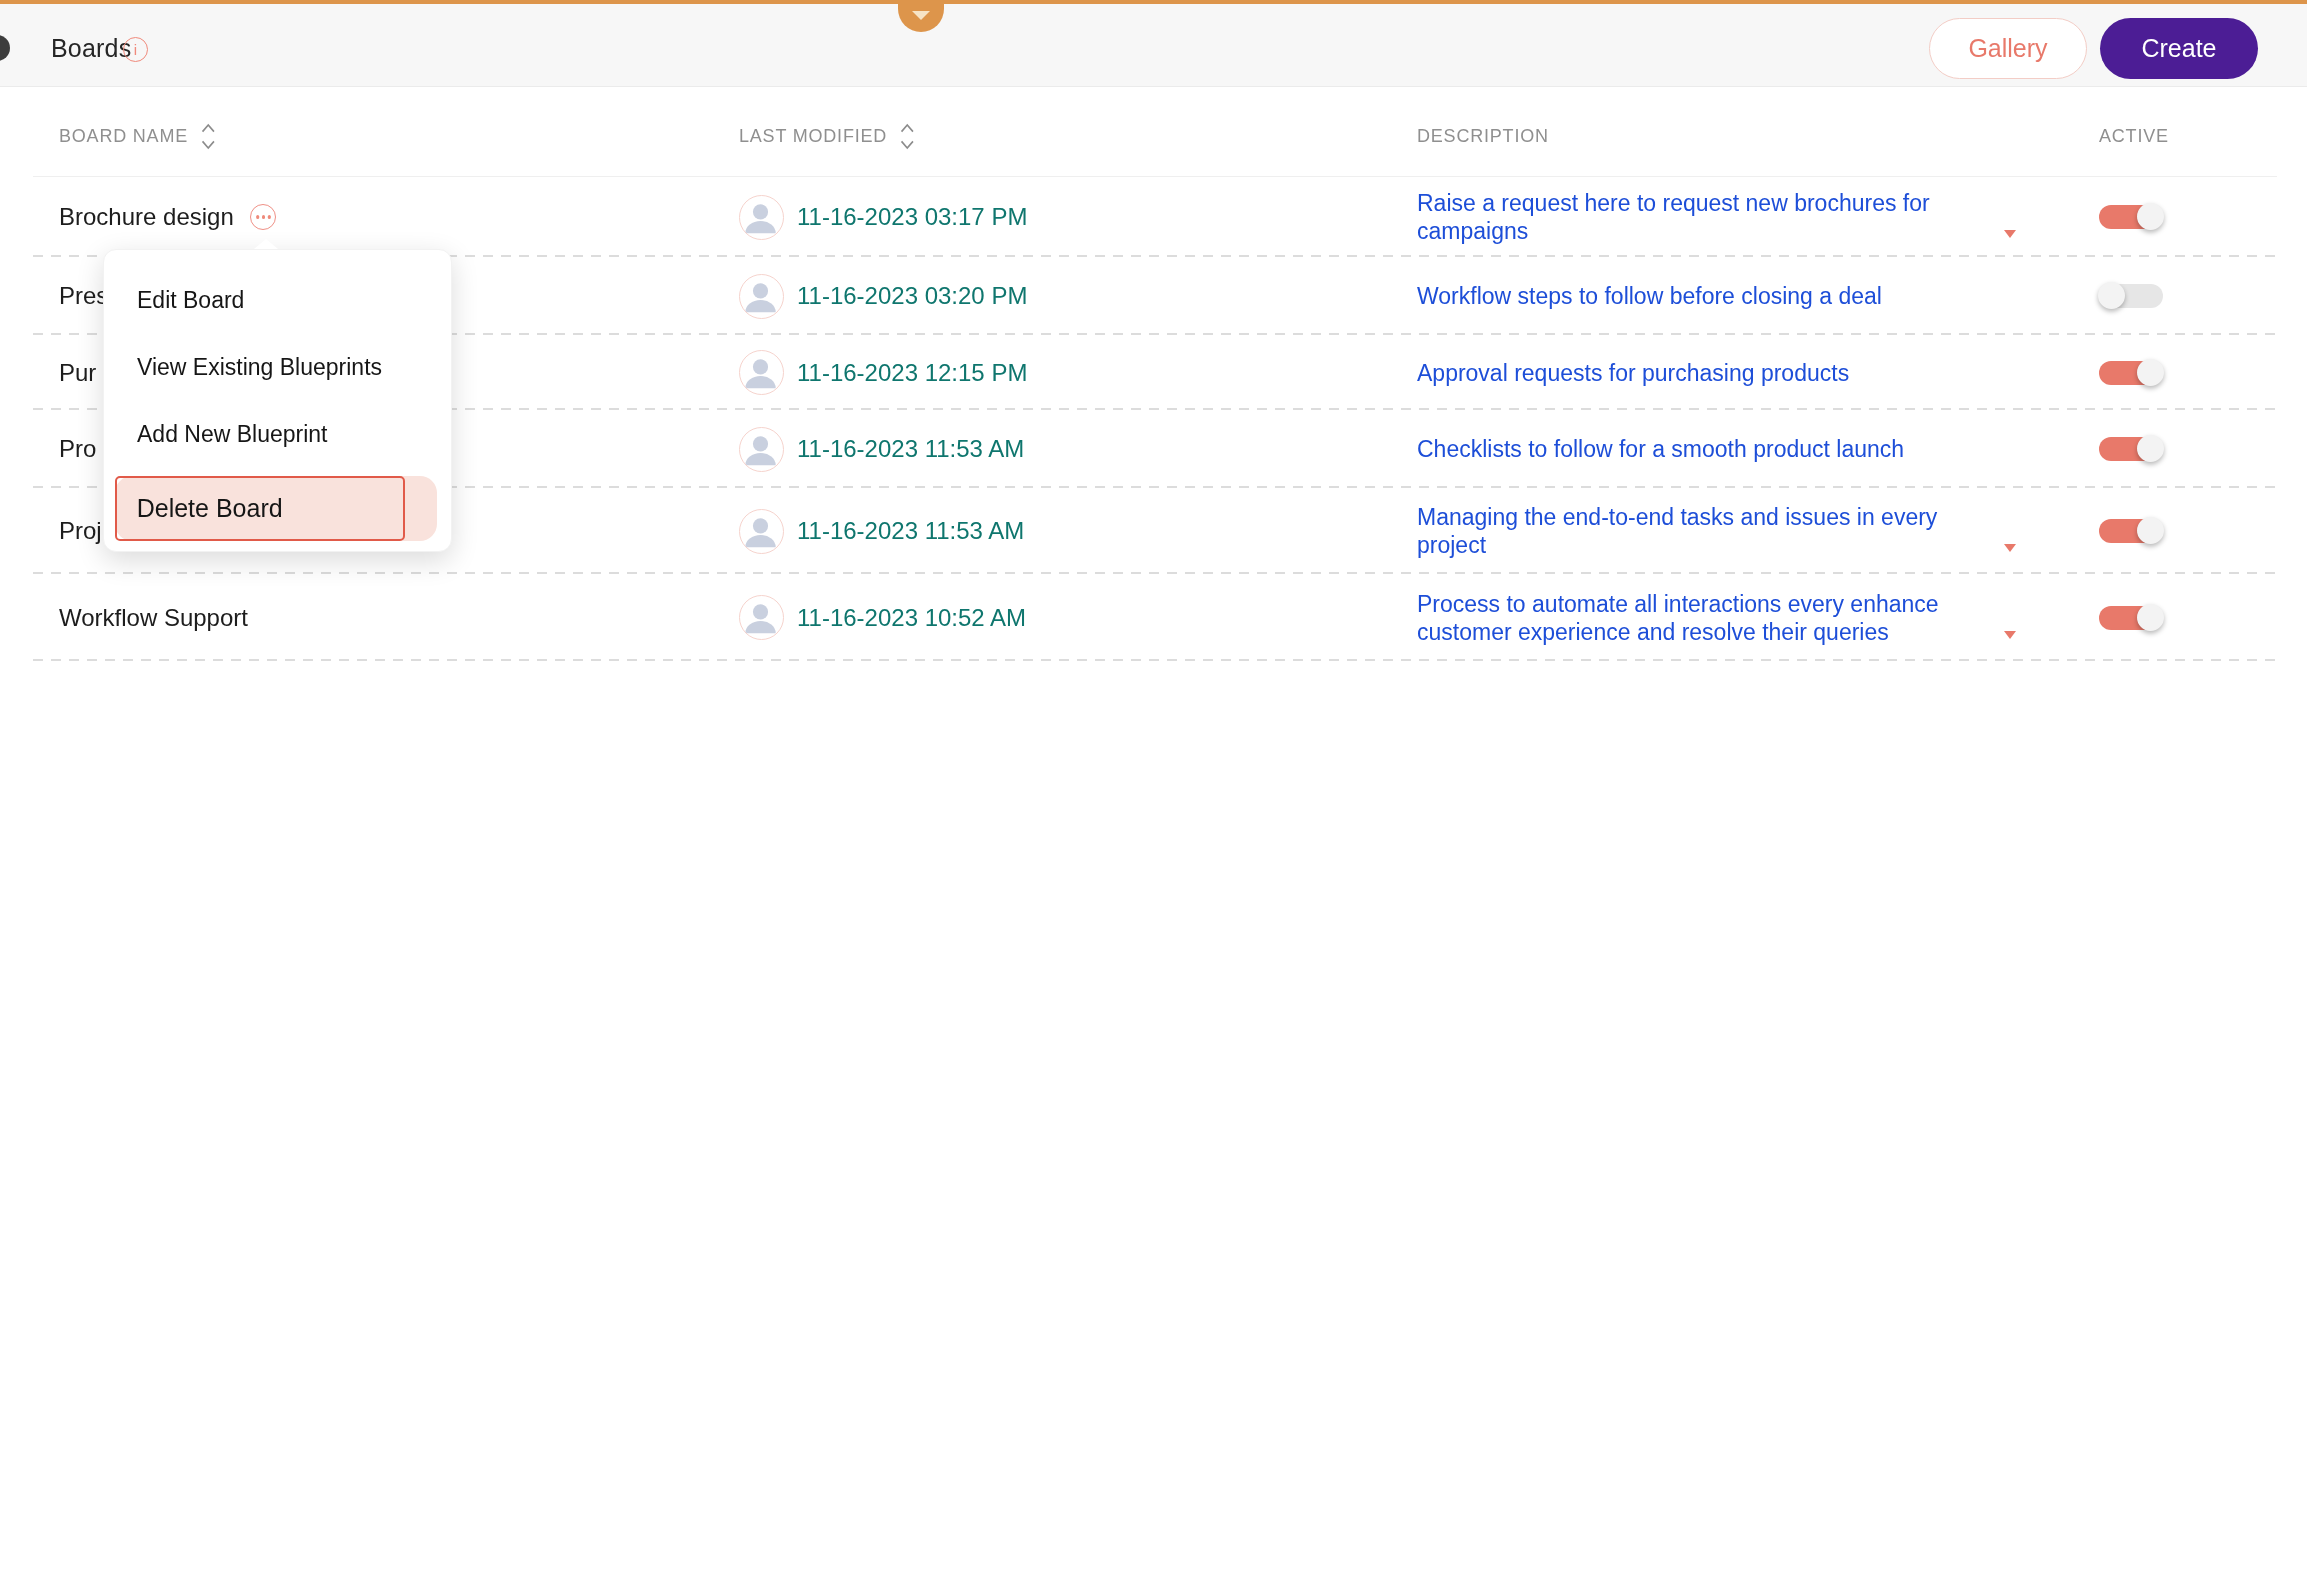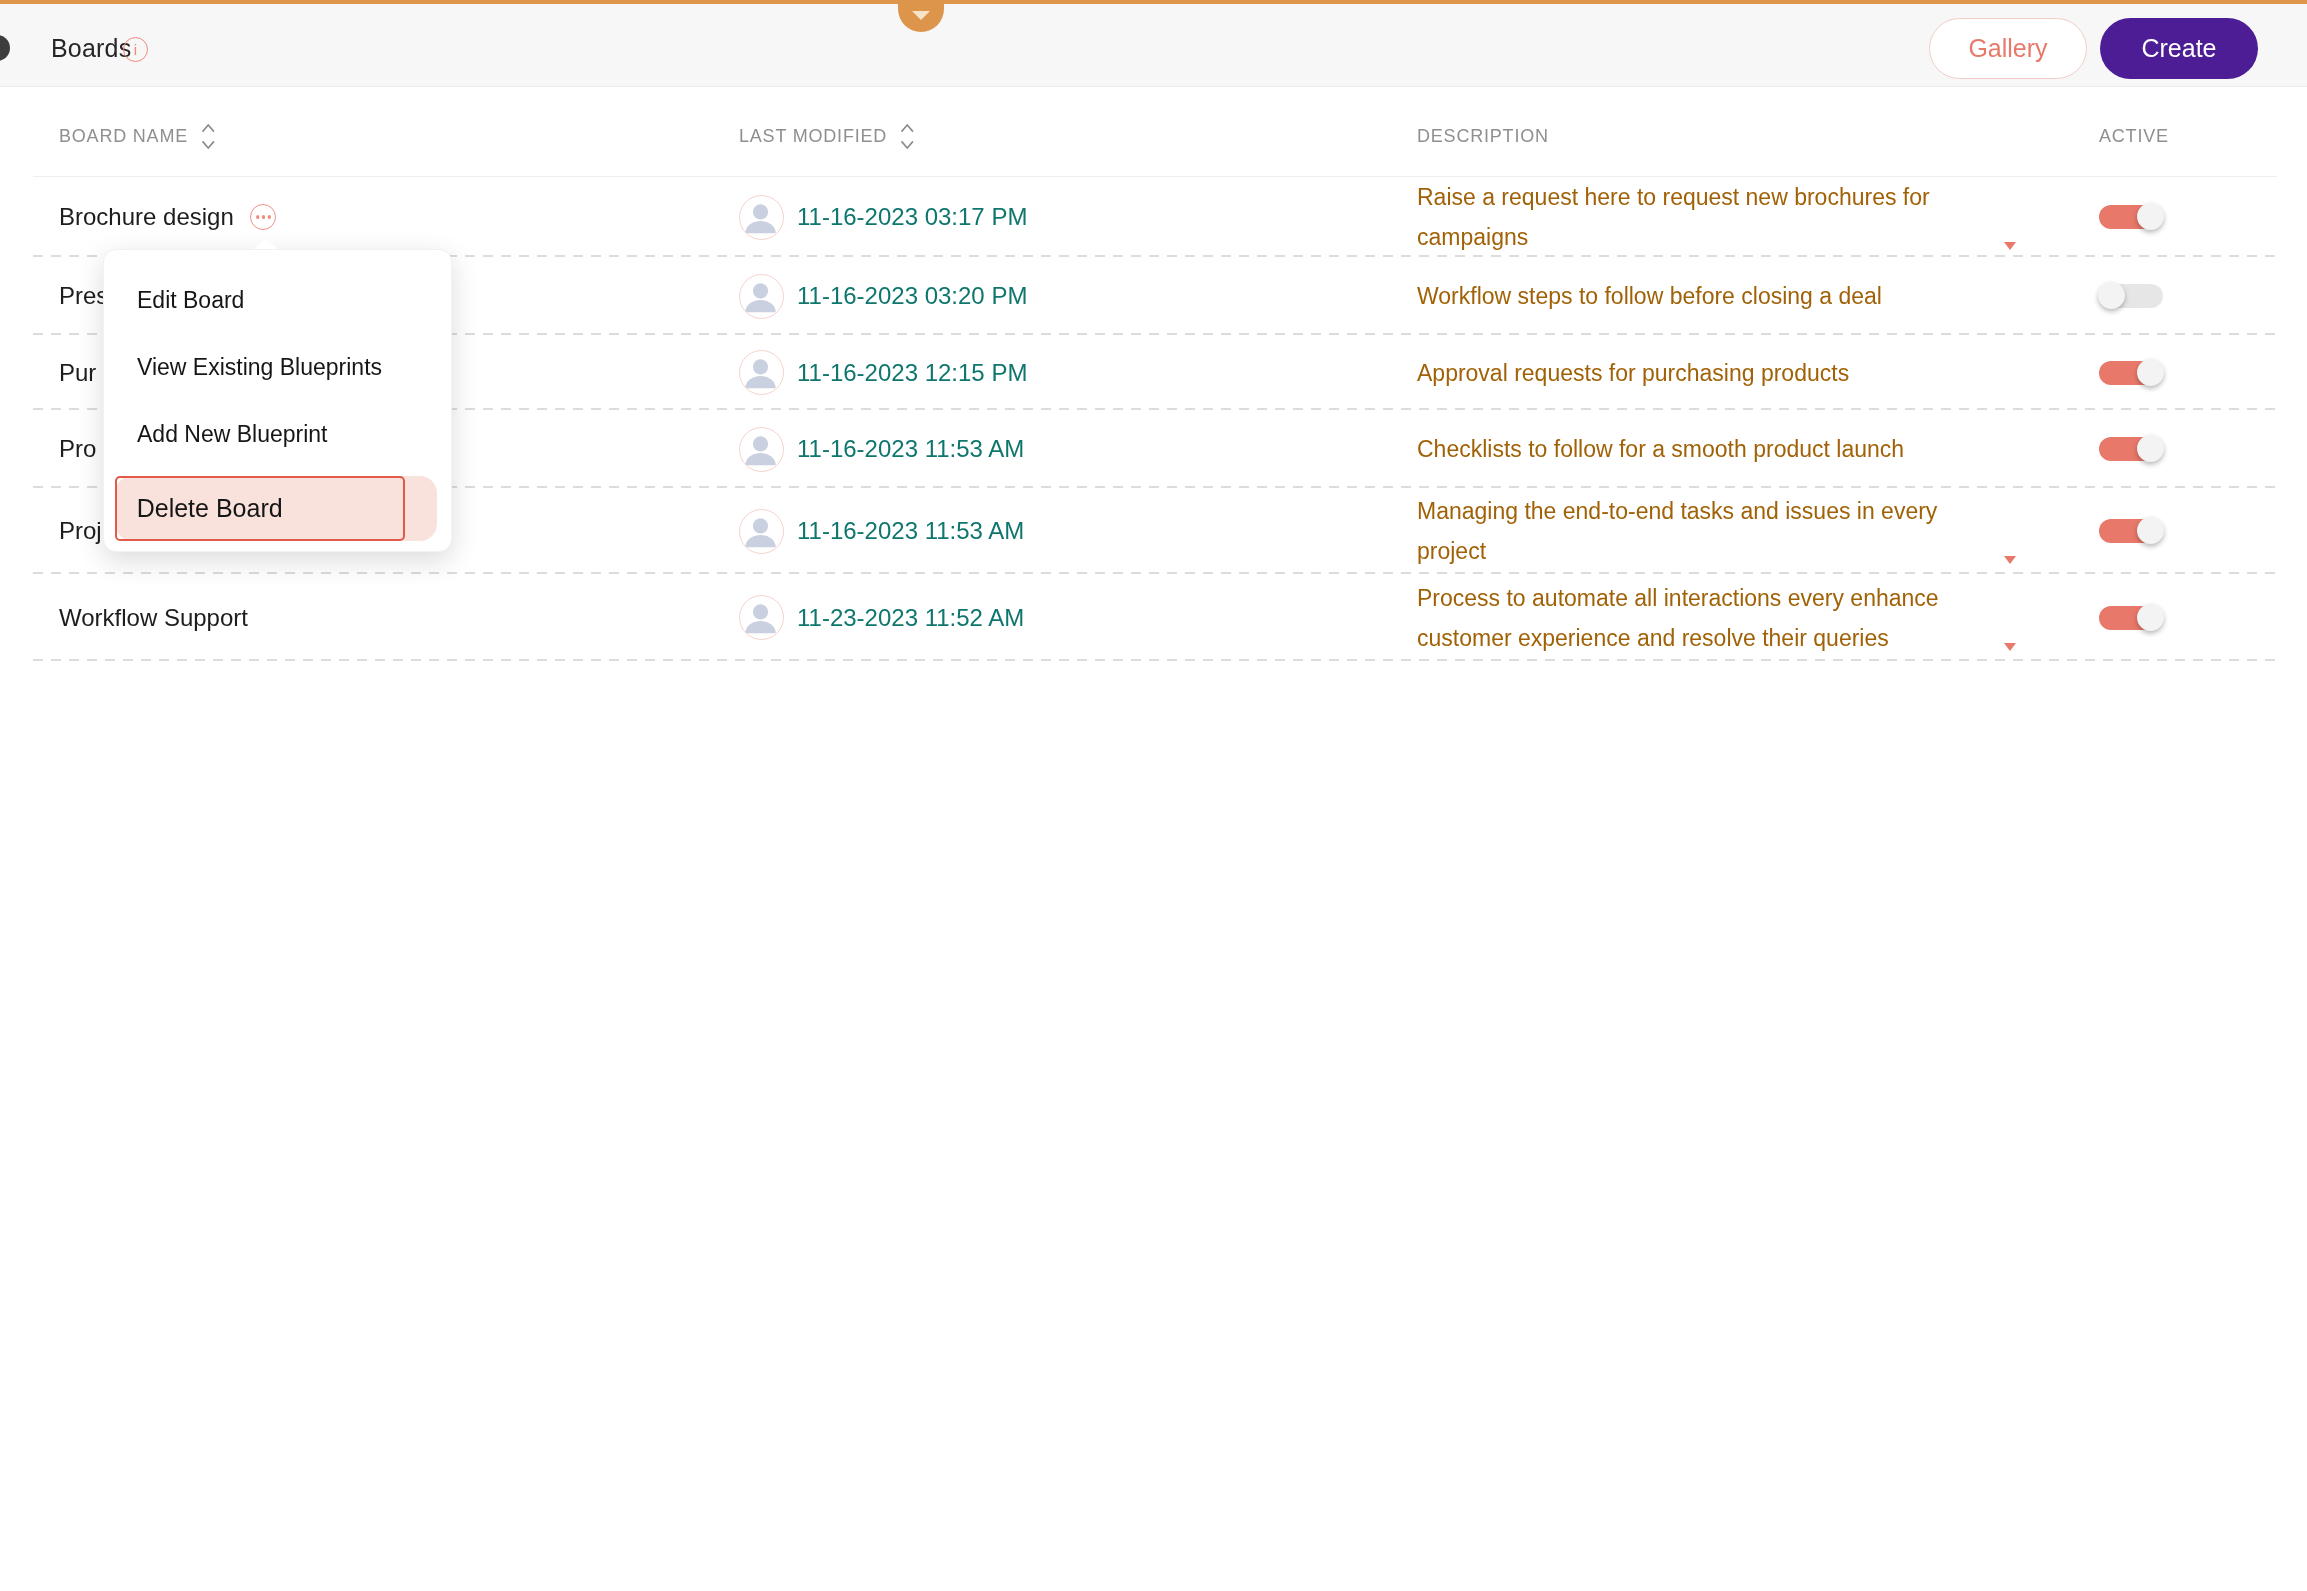--- a/index.html
+++ b/index.html
@@ -50,21 +50,21 @@
   .ellipsis i { width:3.3px; height:3.3px; border-radius:50%; background:#ef8a7b;
                 box-shadow:-5.8px 0 #ef8a7b, 5.8px 0 #ef8a7b; }
 
   .cell.modified { display:flex; align-items:center; }
   .avatar { width:45px; height:45px; border-radius:50%; border:1.6px solid #f6d3cd; background:#fff;
             overflow:hidden; flex:none; display:block; }
   .date { margin-left:13px; font-size:24px; color:#0f766e; }
 
   .cell.desc { position:relative; }
   .desc-inner { position:relative; width:627px; }
-  .desc-text { display:block; width:577px; font-size:23px; line-height:40px; color:#a16207; }
+  .desc-text { display:block; width:577px; font-size:23px; line-height:28px; color:#1d4ed8; }
   .caret { position:absolute; left:587px; bottom:6.6px; width:0; height:0; cursor:pointer;
            border-left:6.6px solid transparent; border-right:6.6px solid transparent; border-top:8.2px solid #e8796a; }
 
   .cell.active { padding-left:37px; }
   .toggle { position:relative; display:block; width:64px; height:24px; border-radius:12.4px; cursor:pointer; }
   .toggle[data-state="true"]  { background:#e8796a; }
   .toggle[data-state="false"] { background:#e6e6e6; }
   .toggle .knob { position:absolute; top:-1.6px; width:27px; height:27px; border-radius:50%;
                   background:#f3f3f3; box-shadow:0 2.5px 5px rgba(0,0,0,0.28); }
   .toggle[data-state="true"]  .knob { right:-0.8px; }
@@ -254,21 +254,21 @@
 
     <div class="row rh5">
       <div class="cell name">
         <span>Workflow Support</span>
       </div>
       <div class="cell modified">
         <span class="avatar"><svg viewBox="0 0 54 54" width="41" height="41">
               <circle cx="27" cy="21" r="10" fill="#c9d0df"></circle>
               <path d="M7 49 a20 16 0 0 1 40 0 Z" fill="#c9d0df"></path>
             </svg></span>
-        <span class="date">11-23-2023 11:52 AM</span>
+        <span class="date">11-16-2023 10:52 AM</span>
       </div>
       <div class="cell desc">
         <div class="desc-inner">
           <span class="desc-text">Process to automate all interactions every enhance customer experience and resolve their queries</span>
           <span class="caret" data-state="true"></span>
         </div>
       </div>
       <div class="cell active">
         <span class="toggle" data-state="true">
             <i class="knob"></i>

